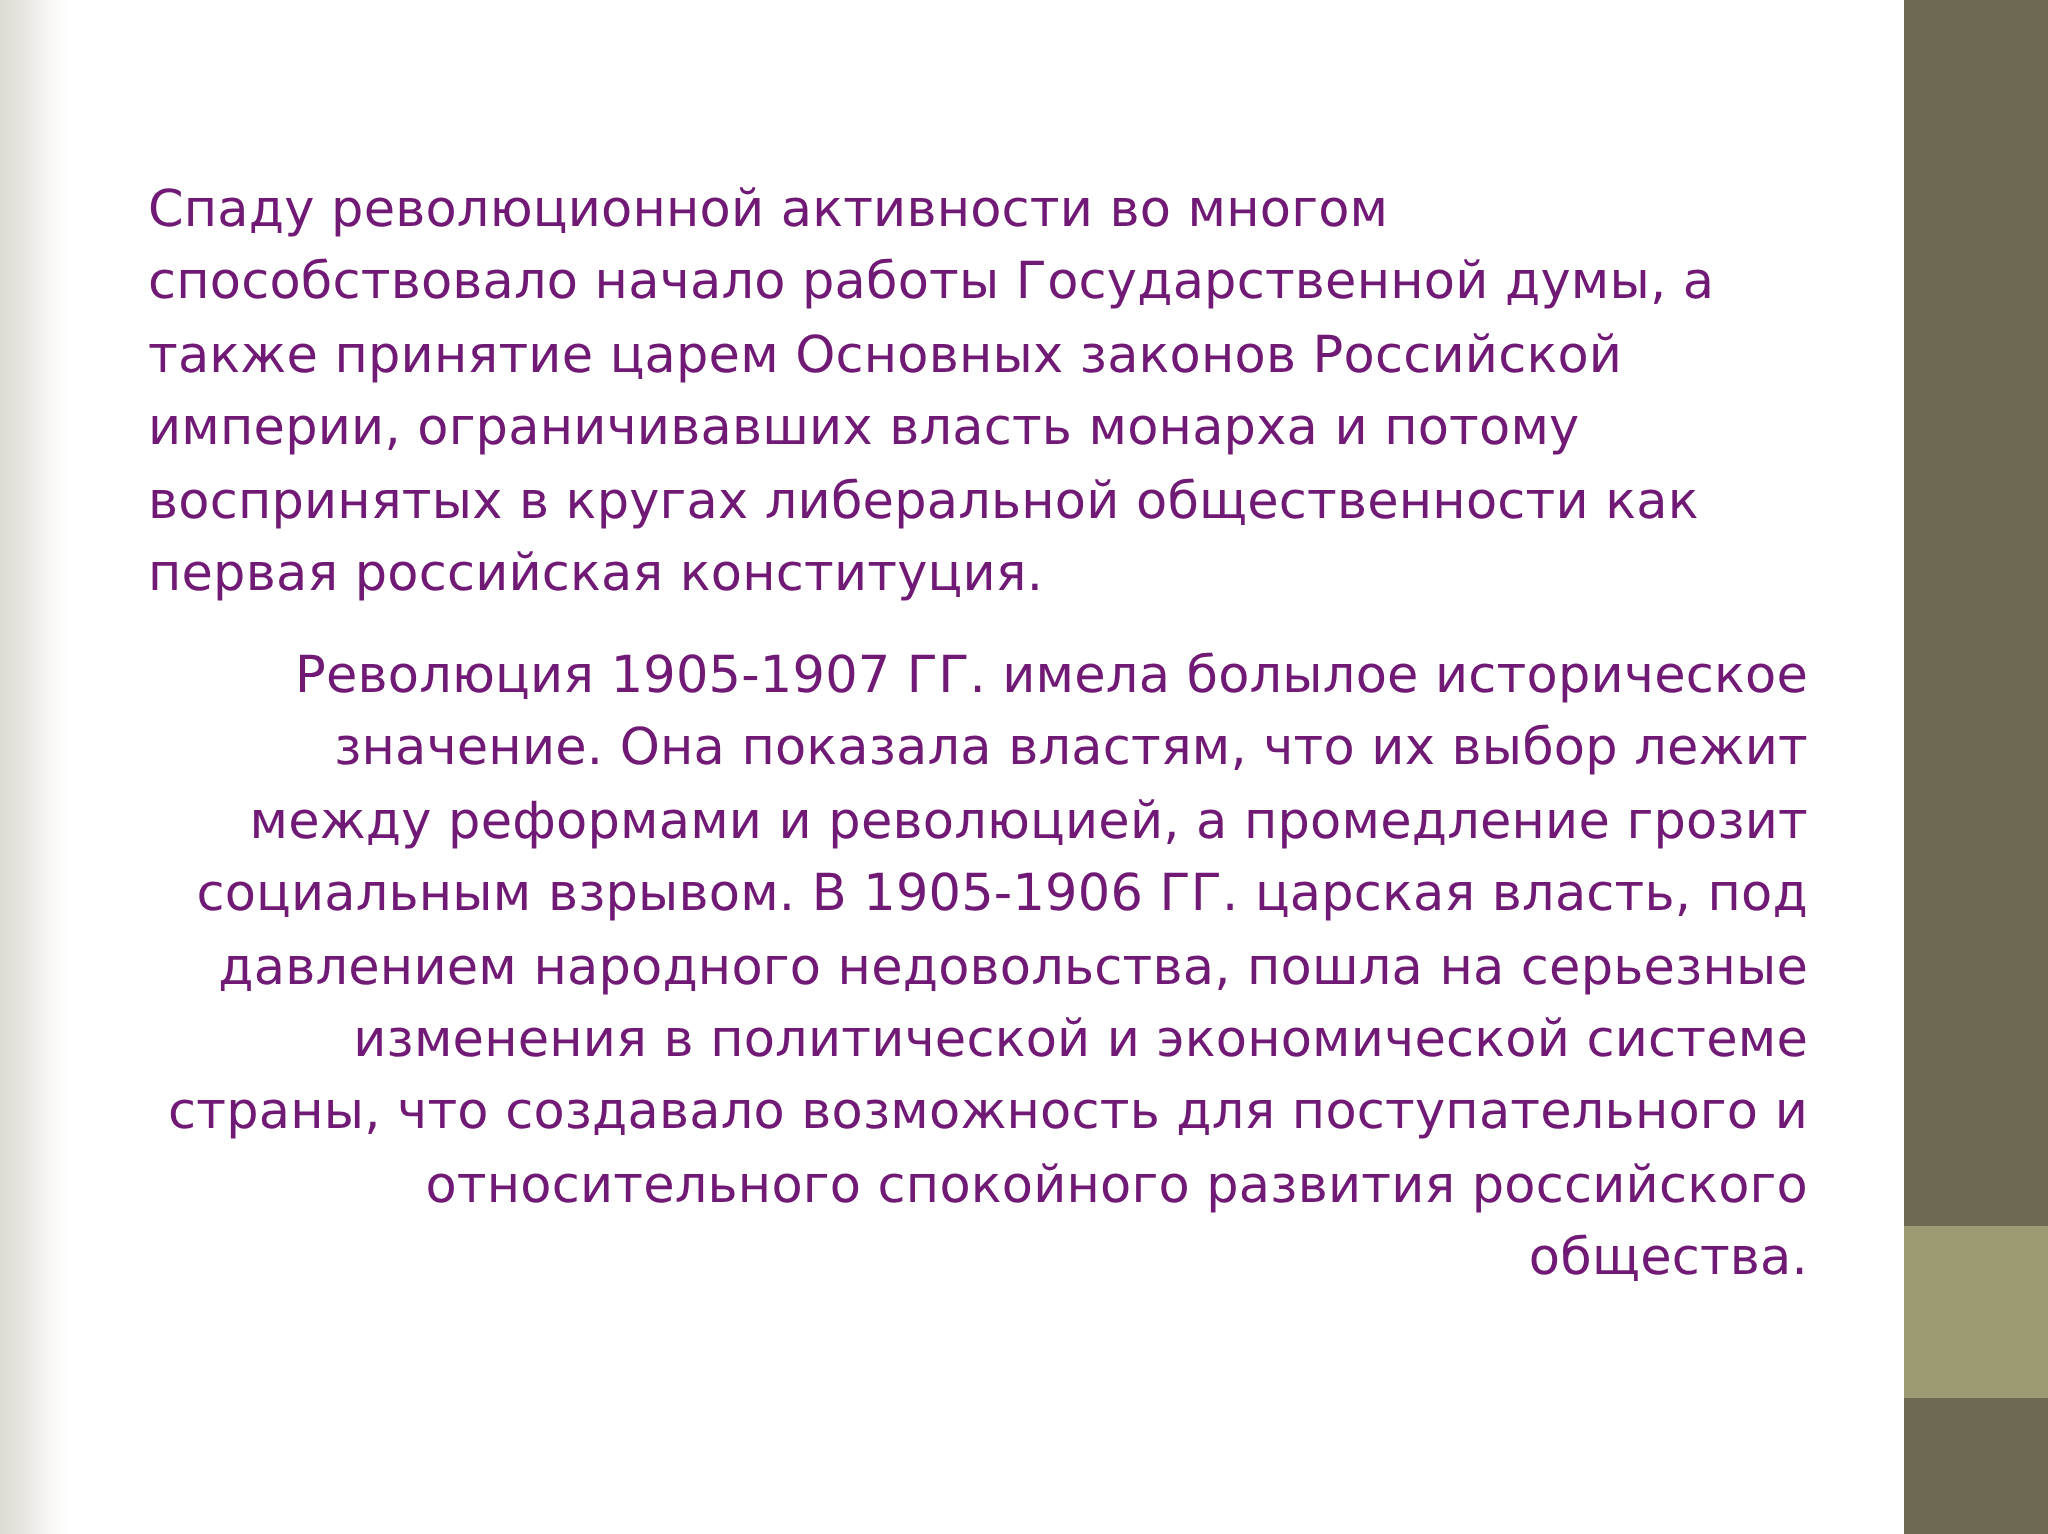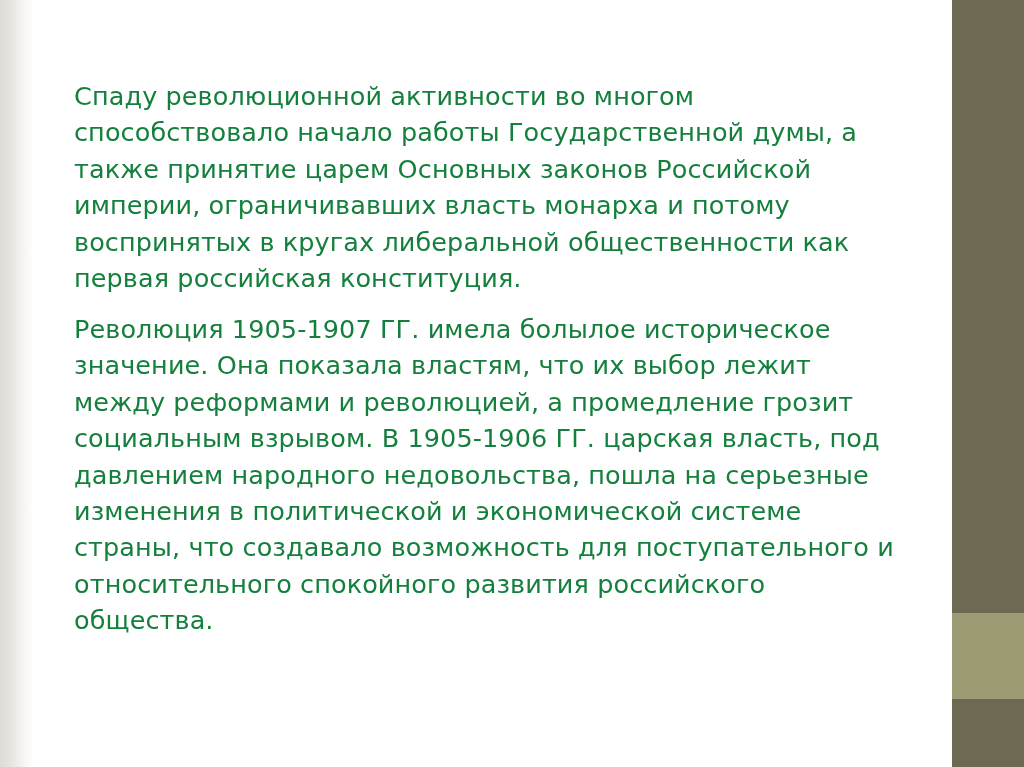--- a/index.html
+++ b/index.html
@@ -50,29 +50,30 @@
     height: 68px;
     background: #6d6952;
   }
   .content {
     position: absolute;
     left: 74px;
     top: 78px;
     width: 830px;
   }
   .para {
-    margin: 0 0 6px 0;
+    margin: 9px 0 6px 0;
     font-size: 25.5px;
     line-height: 1.43;
-    color: #15803d;
+    color: #701a75;
     letter-spacing: 0.1px;
     font-family: "DejaVu Sans", sans-serif;
   }
   .para.second {
     margin-top: 14px;
+    text-align: right;
   }
 </style>
 </head>
 <body>
 
 <div class="slide">
 
   <div class="left-edge-shade"></div>
 
   <div class="right-bar right-bar-top"></div>

